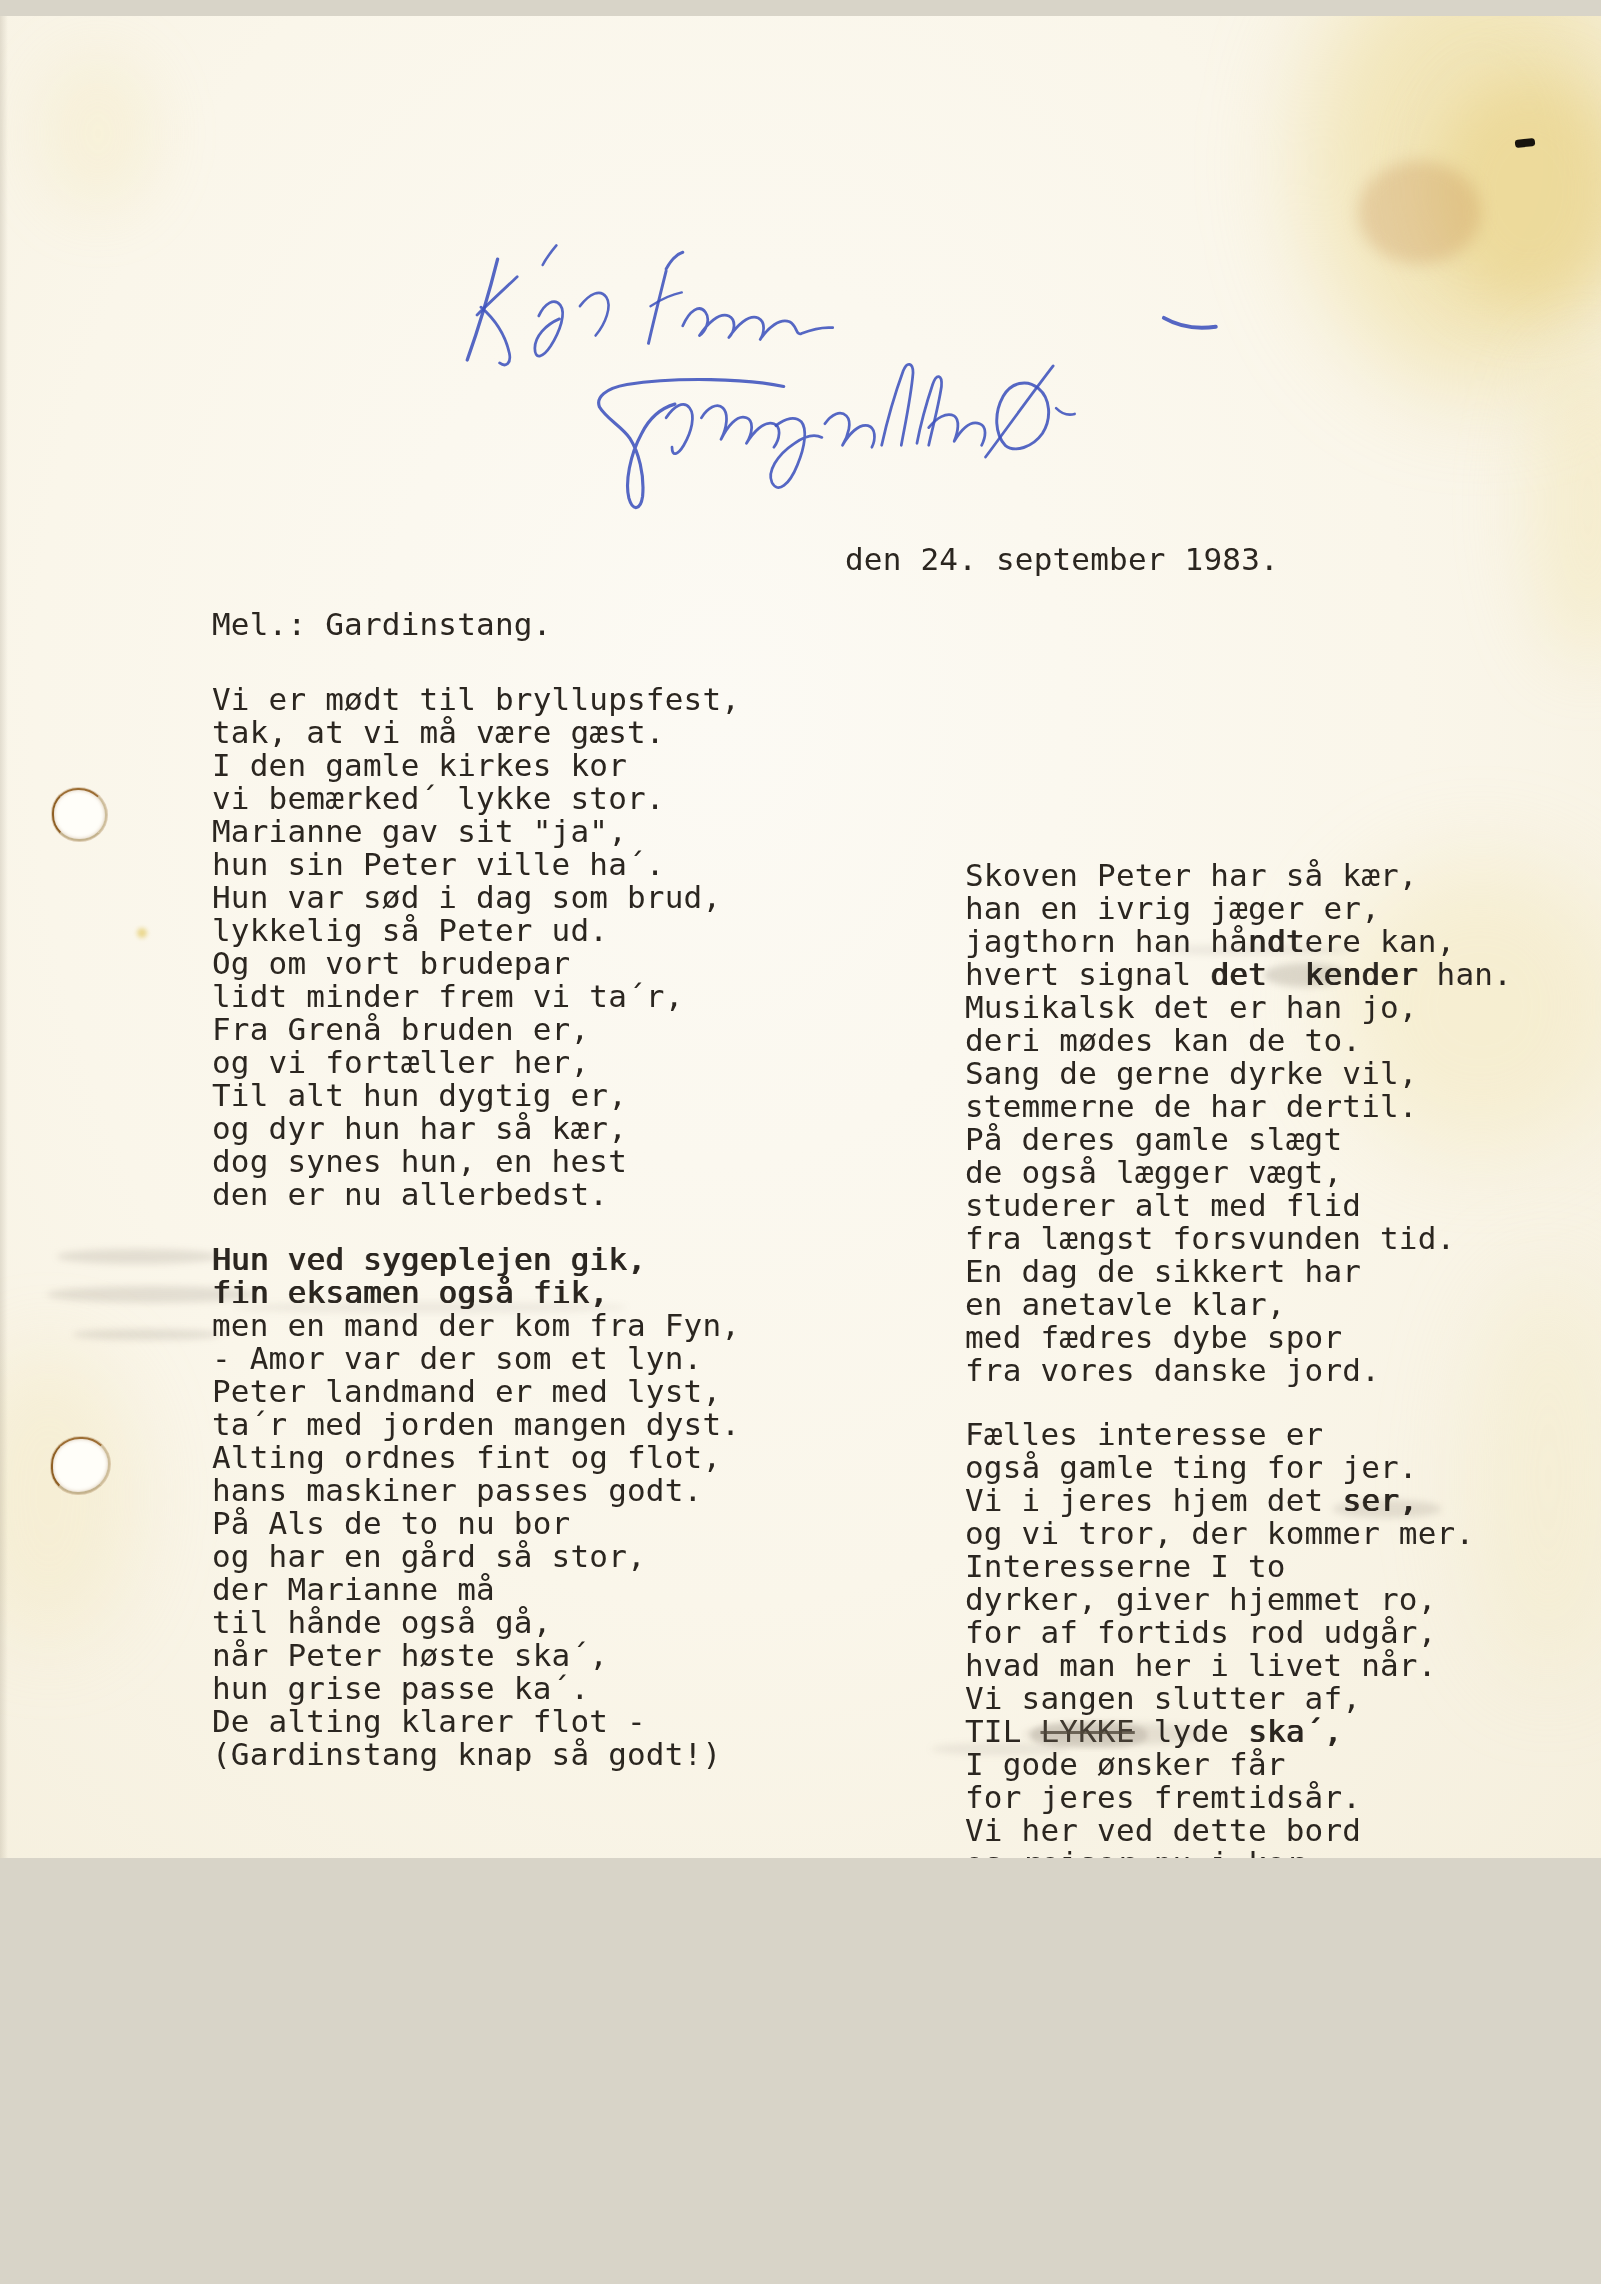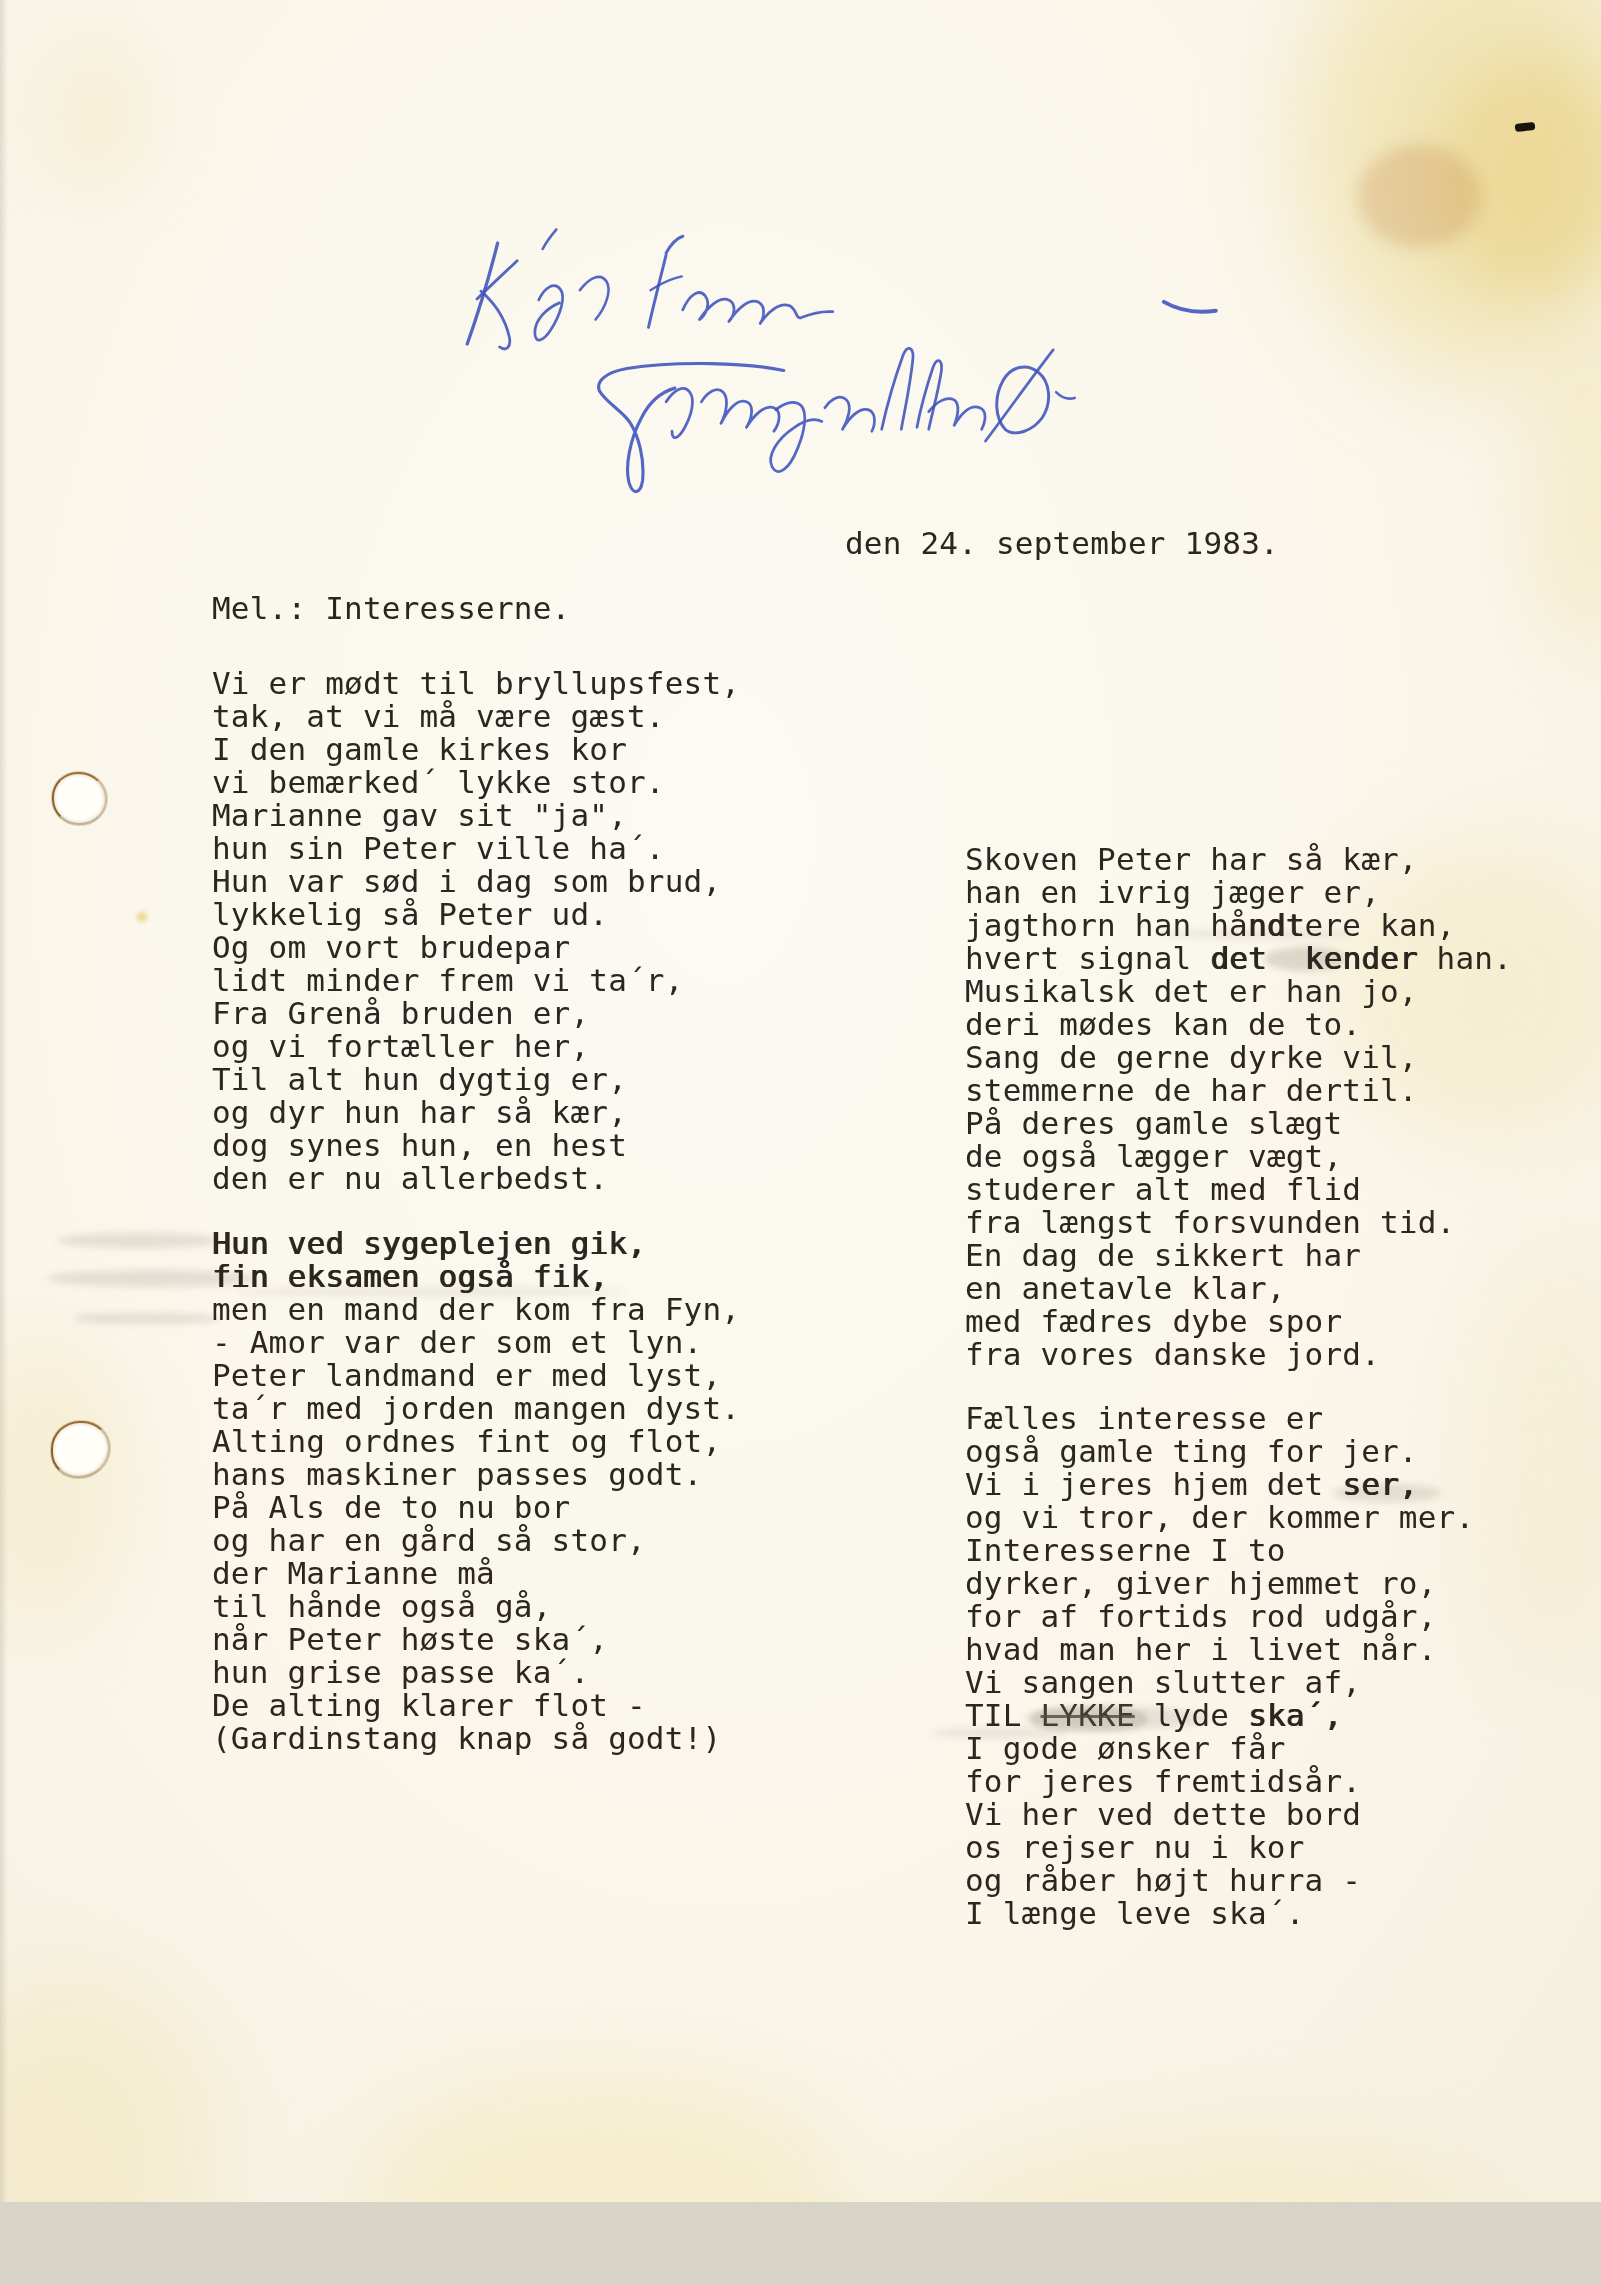--- a/index.html
+++ b/index.html
@@ -1,20 +1,20 @@
 <!DOCTYPE html>
 <html><head>
 <meta charset="utf-8">
 <title>Document</title>
 <style>
   html,body{margin:0;padding:0;background:#d8d4c8;}
   .paper{
     position:relative;
-    width:1602px;height:2202px;
-    margin:0 auto;
+    width:1602px;height:1842px;
+    margin:16px auto;
     overflow:hidden;
     background:radial-gradient(ellipse at 45% 38%, #fcfaf4 0%, #faf6ea 55%, #f5efdd 100%);
   }
   .typewriter{
     position:absolute;
     font-family:"DejaVu Sans Mono","Liberation Mono",monospace;
     font-size:31px;
     line-height:33px;
     letter-spacing:0.2px;
     color:#2b2620;
@@ -131,21 +131,21 @@
     <path d="M560,290 C566,263 574,236 582,214 C586,204 592,206 592,216 C590,240 584,268 580,290" stroke-width="2.8"></path>
     <path d="M596,288 C600,267 606,246 612,228 C616,216 622,218 621,230 C618,250 612,272 608,290" stroke-width="2.8"></path>
     <path d="M608,272 C616,262 626,256 634,260 C640,264 638,276 634,286 C640,276 650,264 660,268 C668,271 666,282 662,290" stroke-width="2.8"></path>
     <path d="M686,290 C676,279 674,258 684,240 C692,226 708,222 720,232 C732,242 734,262 724,278 C714,292 696,298 686,290" stroke-width="3"></path>
     <path d="M666,302 C689,271 712,239 735,209" stroke-width="2.8"></path>
     <path d="M738,252 C744,258 750,260 757,258" stroke-width="2.6"></path>
   </svg>
 
   <div class="typewriter" style="left:845px;top:527px;">den 24. september 1983.</div>
 
-  <div class="typewriter" style="left:212px;top:592px;">Mel.: Interesserne.</div>
+  <div class="typewriter" style="left:212px;top:592px;">Mel.: Gardinstang.</div>
 
   <div class="typewriter verse" style="left:212px;top:667px;"><div class="line"><span>Vi er mødt til bryllupsfest,</span></div><div class="line"><span>tak, at vi må være gæst.</span></div><div class="line"><span>I den gamle kirkes kor</span></div><div class="line"><span>vi bemærked´ lykke stor.</span></div><div class="line"><span>Marianne gav sit "ja",</span></div><div class="line"><span>hun sin Peter ville ha´.</span></div><div class="line"><span>Hun var sød i dag som brud,</span></div><div class="line"><span>lykkelig så Peter ud.</span></div><div class="line"><span>Og om vort brudepar</span></div><div class="line"><span>lidt minder frem vi ta´r,</span></div><div class="line"><span>Fra Grenå bruden er,</span></div><div class="line"><span>og vi fortæller her,</span></div><div class="line"><span>Til alt hun dygtig er,</span></div><div class="line"><span>og dyr hun har så kær,</span></div><div class="line"><span>dog synes hun, en hest</span></div><div class="line"><span>den er nu allerbedst.</span></div></div>
 
   <div class="typewriter verse" style="left:212px;top:1227px;"><div class="line"><span class="bold">Hun ved sygeplejen gik,</span></div><div class="line"><span class="bold">fin eksamen også fik,</span></div><div class="line"><span>men en mand der kom fra Fyn,</span></div><div class="line"><span>- Amor var der som et lyn.</span></div><div class="line"><span>Peter landmand er med lyst,</span></div><div class="line"><span>ta´r med jorden mangen dyst.</span></div><div class="line"><span>Alting ordnes fint og flot,</span></div><div class="line"><span>hans maskiner passes godt.</span></div><div class="line"><span>På Als de to nu bor</span></div><div class="line"><span>og har en gård så stor,</span></div><div class="line"><span>der Marianne må</span></div><div class="line"><span>til hånde også gå,</span></div><div class="line"><span>når Peter høste ska´,</span></div><div class="line"><span>hun grise passe ka´.</span></div><div class="line"><span>De alting klarer flot -</span></div><div class="line"><span>(Gardinstang knap så godt!)</span></div></div>
 
   <div class="typewriter verse" style="left:965px;top:843px;"><div class="line"><span>Skoven Peter har så kær,</span></div><div class="line"><span>han en ivrig jæger er,</span></div><div class="line"><span>jagthorn han hå</span><span class="bold">ndt</span><span>ere kan,</span></div><div class="line"><span>hvert signal </span><span class="bold">det</span><span>  </span><span class="bold">kender</span><span> han.</span></div><div class="line"><span>Musikalsk det er han jo,</span></div><div class="line"><span>deri mødes kan de to.</span></div><div class="line"><span>Sang de gerne dyrke vil,</span></div><div class="line"><span>stemmerne de har dertil.</span></div><div class="line"><span>På deres gamle slægt</span></div><div class="line"><span>de også lægger vægt,</span></div><div class="line"><span>studerer alt med flid</span></div><div class="line"><span>fra længst forsvunden tid.</span></div><div class="line"><span>En dag de sikkert har</span></div><div class="line"><span>en anetavle klar,</span></div><div class="line"><span>med fædres dybe spor</span></div><div class="line"><span>fra vores danske jord.</span></div></div>
 
   <div class="typewriter verse" style="left:965px;top:1402px;"><div class="line"><span>Fælles interesse er</span></div><div class="line"><span>også gamle ting for jer.</span></div><div class="line"><span>Vi i jeres hjem det </span><span class="bold">ser,</span></div><div class="line"><span>og vi tror, der kommer mer.</span></div><div class="line"><span>Interesserne I to</span></div><div class="line"><span>dyrker, giver hjemmet ro,</span></div><div class="line"><span>for af fortids rod udgår,</span></div><div class="line"><span>hvad man her i livet når.</span></div><div class="line"><span>Vi sangen slutter af,</span></div><div class="line"><span>TIL </span><span class="strike">LYKKE</span><span> lyde </span><span class="bold">ska´,</span></div><div class="line"><span>I gode ønsker får</span></div><div class="line"><span>for jeres fremtidsår.</span></div><div class="line"><span>Vi her ved dette bord</span></div><div class="line"><span>os rejser nu i kor</span></div><div class="line"><span>og råber højt hurra -</span></div><div class="line"><span>I længe leve ska´.</span></div></div>
 
 </div>

